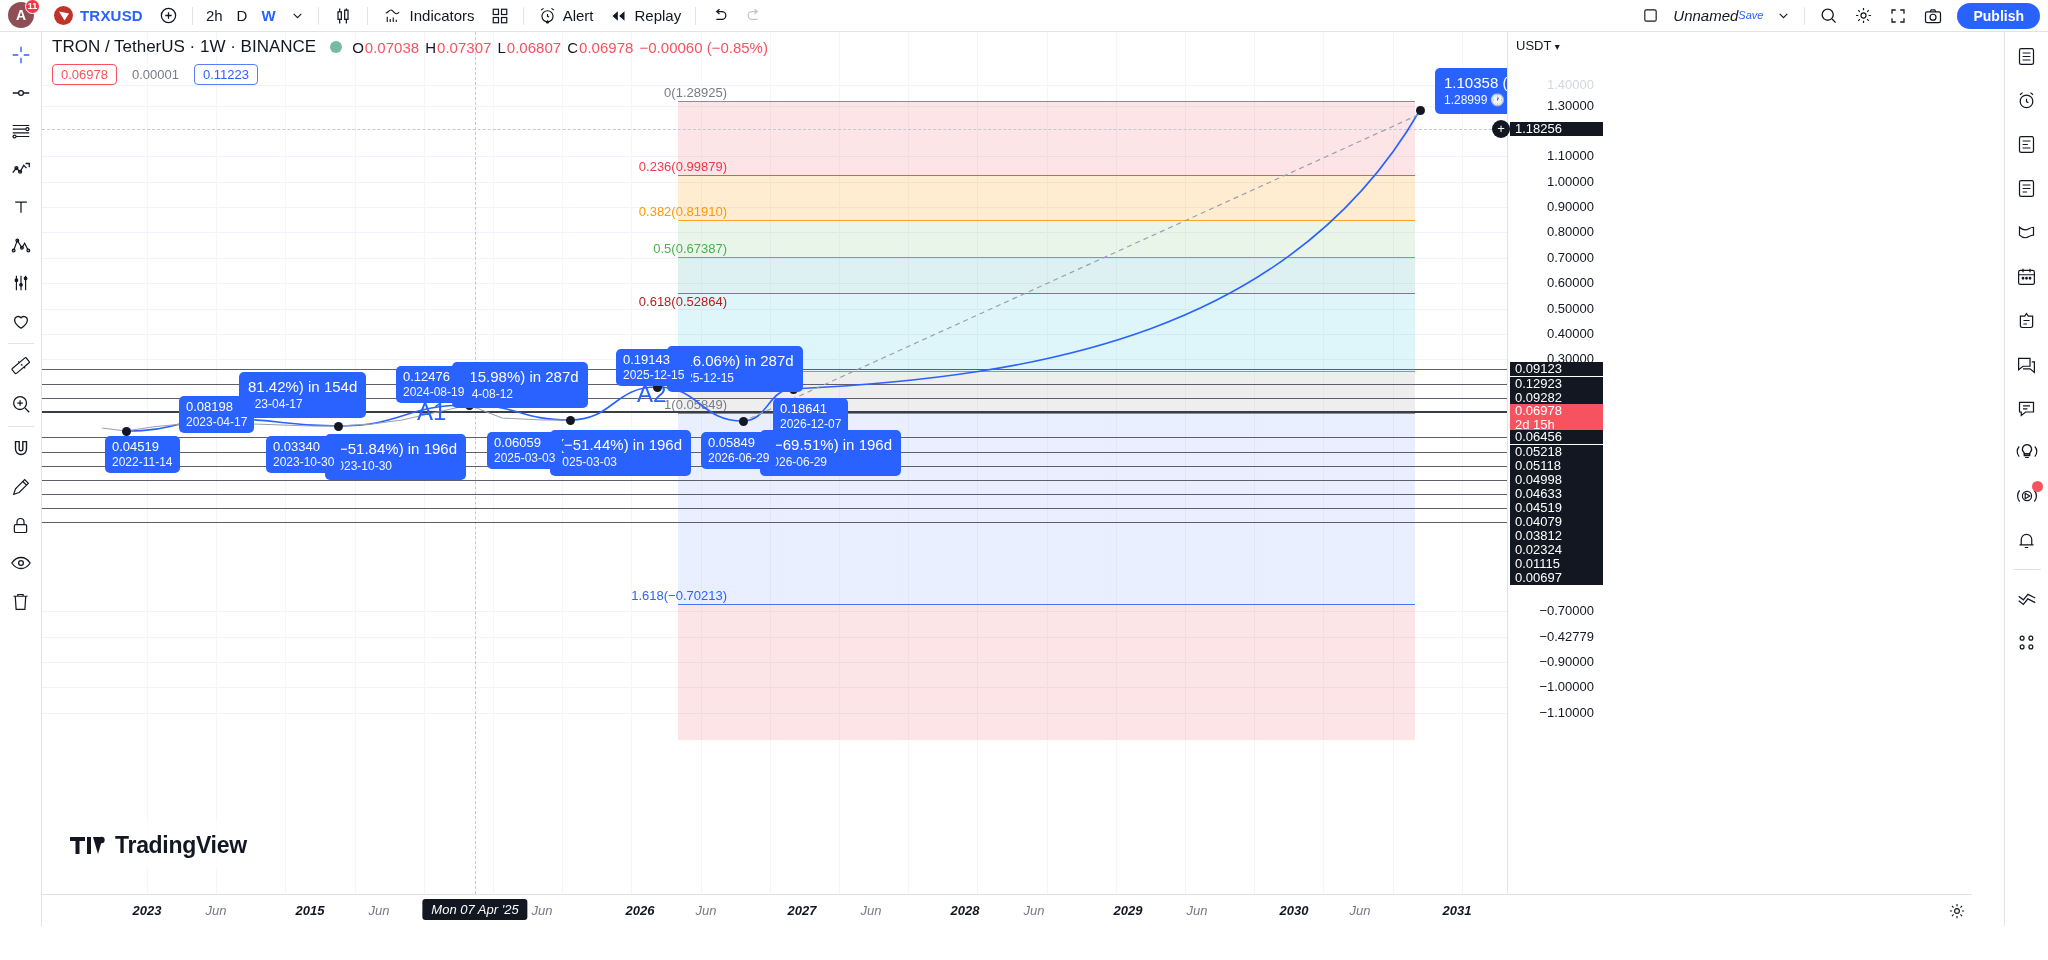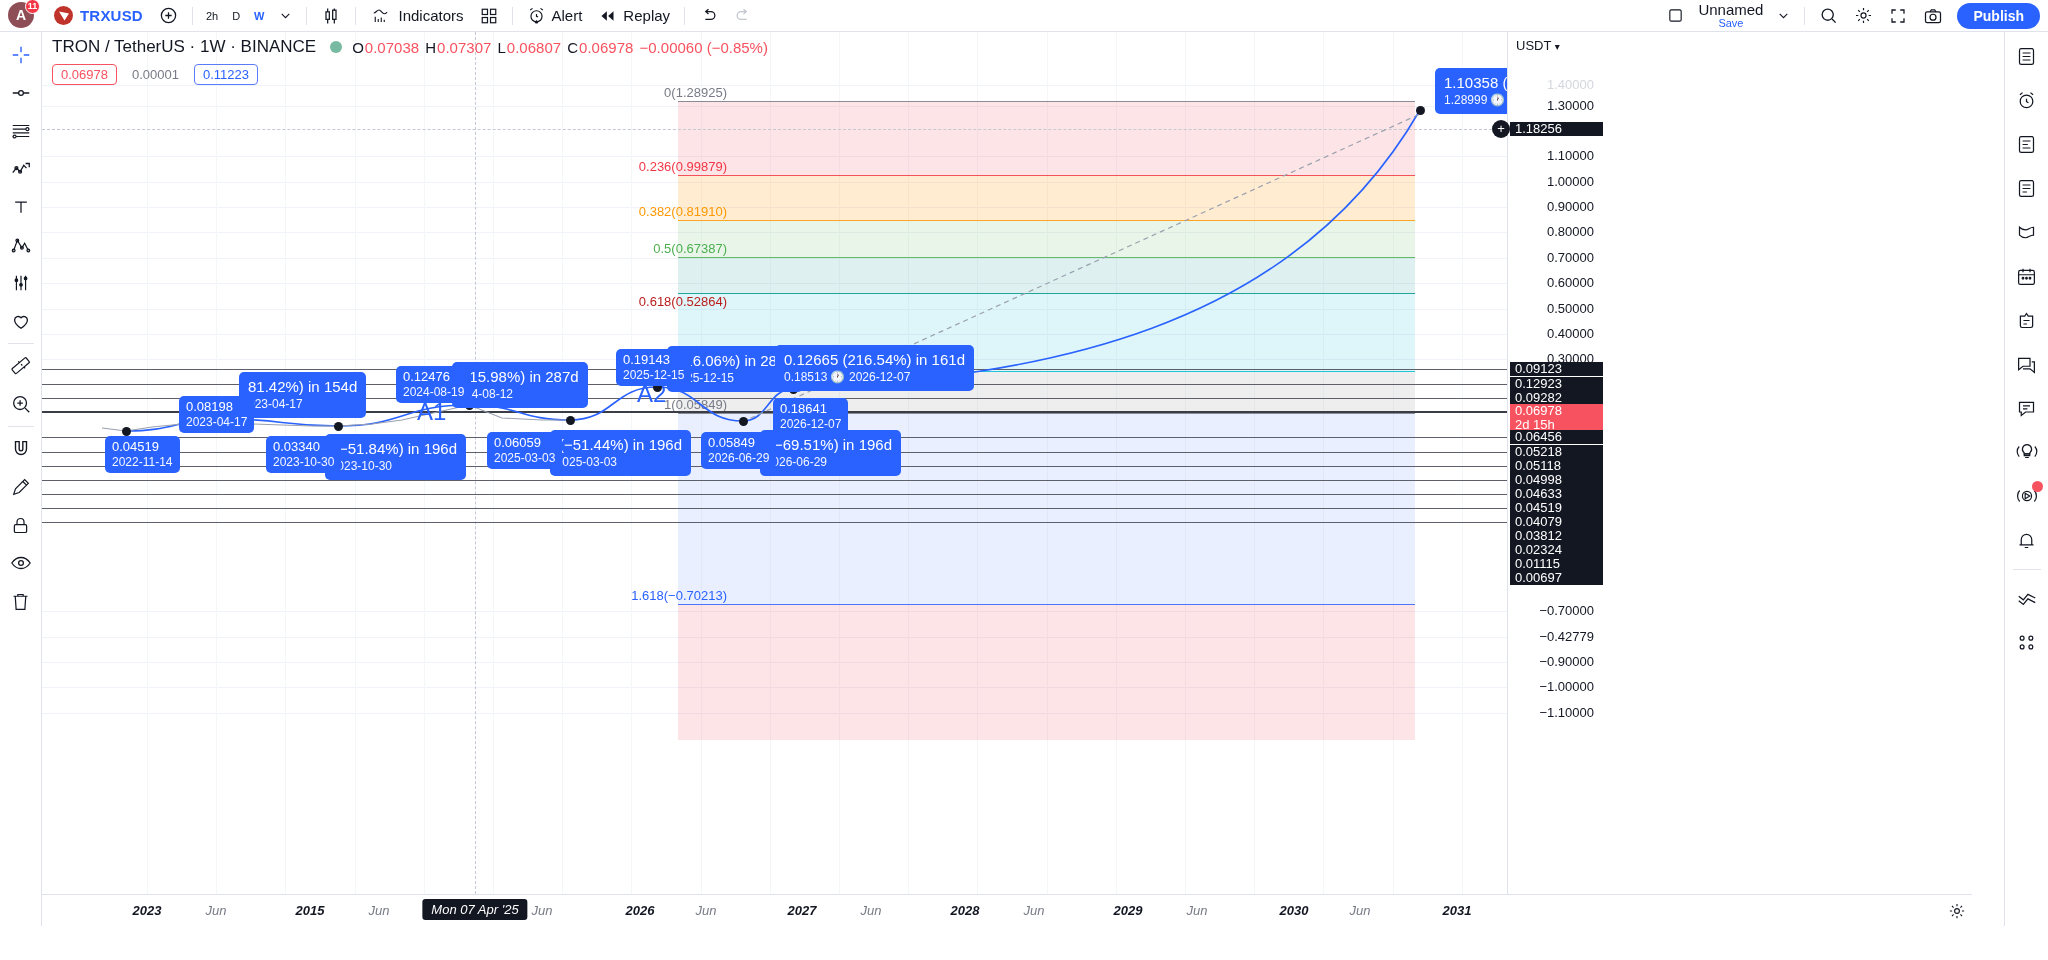--- a/index.html
+++ b/index.html
@@ -23,24 +23,24 @@
   .avatar-wrap { position: relative; width: 28px; height: 28px; margin-right: 10px; }
   .avatar { width: 26px; height: 26px; border-radius: 50%;
             background: #8d4f55; color: #fff; font-size: 14px; font-weight: bold;
             display: flex; align-items: center; justify-content: center; }
   .avatar-badge { position: absolute; top: -3px; right: -4px; background: #f23645; color: #fff;
                   font-size: 9px; line-height: 13px; min-width: 15px; height: 15px; border-radius: 8px;
                   text-align: center; font-weight: bold; border: 1.5px solid #fff; }
   .ticker-logo { width: 19px; height: 19px; border-radius: 50%; background: #c0332b;
                  display: flex; align-items: center; justify-content: center; margin-right: 7px; }
   .ticker-name { font-weight: bold; font-size: 15px; color: #2962ff; letter-spacing: .2px; }
-  .tf { font-size: 11px; padding: 0 7px; }
+  .tf { font-size: 15px; padding: 0 7px; }
   .tf.active { color: #2962ff; font-weight: bold; }
   .spacer { flex: 1; }
-  .layout-name { display: flex; flex-direction: column; align-items: center; line-height: 1.05; padding: 0 6px; }
+  .layout-name { display: flex; align-items: center; line-height: 1.05; padding: 0 6px; font-style: italic; }
   .layout-name .n { font-size: 15px; color: #131722; }
   .layout-name .s { font-size: 11px; color: #2962ff; }
   .publish-btn { background: #2962ff; color: #fff; font-size: 14px; font-weight: bold;
                  height: 26px; border-radius: 13px; display: flex; align-items: center;
                  padding: 0 16px; cursor: pointer; margin-left: 6px; }
   svg { display: block; }
 
   
   .leftbar {
     position: absolute; left: 0; top: 32px; width: 42px; height: 894px;
@@ -614,24 +614,20 @@
           <div class="l2">2025-12-15</div>
         </div>
         <div class="pill" style="left:659px;top:400px">
           <div>0.05849</div>
           <div class="l2">2026-06-29</div>
         </div>
         <div class="pill" style="left:731px;top:366px">
           <div>0.18641</div>
           <div class="l2">2026-12-07</div>
         </div>
-        <div class="pill big" style="left:733px;top:313px">
-          <div>0.12665 (216.54%) in 161d</div>
-          <div class="l2">0.18513 🕐 2026-12-07</div>
-        </div>
         <div class="pill big" style="left:1393px;top:36px">
           <div>1.10358 (59</div>
           <div class="l2">1.28999 🕐 203</div>
         </div>
       </div>
 
     <div class="legend">
       <div class="legend-row1">
         <span class="legend-title">TRON / TetherUS · 1W · BINANCE</span>
         <span class="legend-dot"></span>
@@ -651,20 +647,30 @@
           <span class="v">−0.00060 (−0.85%)</span>
         </span>
       </div>
       <div class="legend-row2">
         <span class="chip red">0.06978</span>
         <span class="chip plain">0.00001</span>
         <span class="chip blue">0.11223</span>
       </div>
     </div>
 
+    <div class="watermark">
+      <svg width="36" height="26" viewBox="0 0 36 26">
+        <rect x="0" y="4" width="15" height="4" fill="#131722"></rect>
+        <rect x="5.5" y="4" width="4" height="17" fill="#131722"></rect>
+        <rect x="17" y="4" width="4" height="17" fill="#131722"></rect>
+        <polygon points="23,4 28,21 33,4" fill="#131722"></polygon>
+        <circle cx="31.5" cy="7" r="3.2" fill="#131722"></circle>
+      </svg>
+      <span class="wm-text">TradingView</span>
+    </div>
 
     <div class="pscale" id="pscale">
       <div class="ps-head">
         <span>USDT</span> <span style="font-size:10px">▾</span>
       </div>
     <div class="ps-tick dim" style="top:45px">1.40000</div>
         <div class="ps-tick" style="top:66px">1.30000</div>
         <div class="ps-tick" style="top:116px">1.10000</div>
         <div class="ps-tick" style="top:142px">1.00000</div>
         <div class="ps-tick" style="top:167px">0.90000</div>

